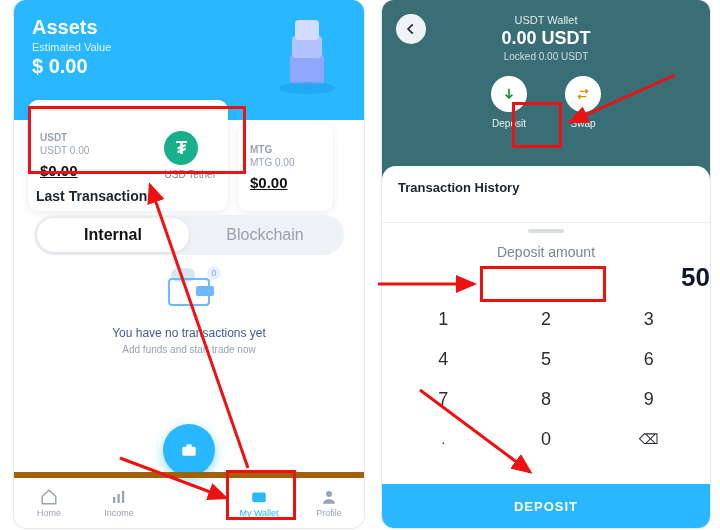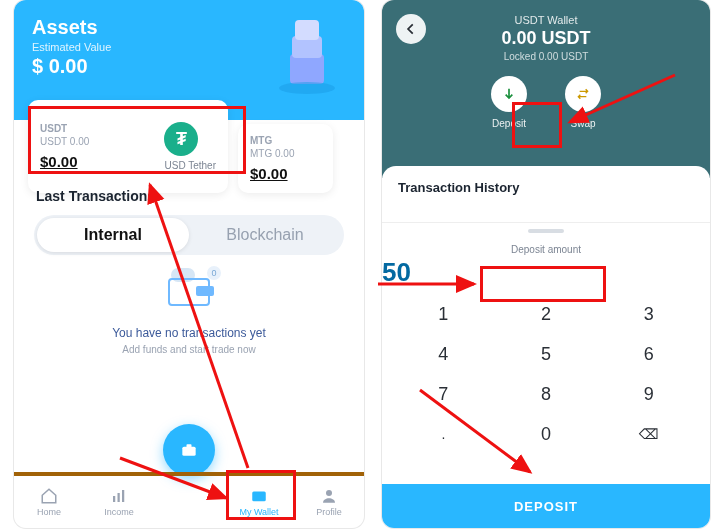--- a/index.html
+++ b/index.html
@@ -6,63 +6,63 @@
   body { width: 720px; height: 530px; background: #fff; position: relative; overflow: hidden; }
   .phone { position: absolute; background:#fff; border-radius:12px; overflow:hidden; }
   
   .left { left:14px; top:0; width:350px; height:528px; box-shadow:0 0 0 1px #e8e8e8; }
   .hero { background:#29b7ff; color:#fff; padding:16px 18px 38px 18px; position:relative; height:120px;}
   .hero h1 { font-size:20px; font-weight:700; }
   .hero .sub { font-size:11px; opacity:.85; margin-top:2px;}
   .hero .val { font-size:20px; font-weight:700; margin-top:2px;}
   .hero-img { position:absolute; right:12px; top:6px; width:90px; height:90px; }
   .cards { position:absolute; top:100px; left:0; right:0; padding:0 14px; display:flex; gap:10px;}
-  .card { background:#fff; border-radius:10px; padding:11px 12px; box-shadow:0 2px 8px rgba(0,0,0,.08); flex:0 0 auto;}
+  .card { background:#fff; border-radius:10px; padding:20px 12px; box-shadow:0 2px 8px rgba(0,0,0,.08); flex:0 0 auto;}
   .card.big{ width:200px; display:flex; justify-content:space-between; align-items:center;}
   .card.sm{ width:95px;margin-top:24px;}
   .c-sym{font-size:10px;color:#9aa3b2;font-weight:600;}
   .c-amt{font-size:10px;color:#9aa3b2;margin-top:2px;}
   .c-usd{font-size:15px;font-weight:700;margin-top:6px;color:#111;text-decoration:underline;}
   .c-name{font-size:10px;color:#7c8593;text-align:center;margin-top:4px;}
   .coin{width:34px;height:34px;border-radius:50%;background:#1aaf8b;display:flex;align-items:center;justify-content:center;color:#fff;font-weight:700;font-size:18px;}
   .section-t{position:absolute;top:188px;left:22px;font-weight:700;font-size:14px;color:#1b2430;}
   .tabs{position:absolute;top:215px;left:20px;right:20px;height:40px;background:#eef2f7;border-radius:22px;display:flex;align-items:center; padding:3px;}
   .tab{flex:1;text-align:center;font-size:16px;color:#97a1b0;padding:8px 0;border-radius:20px;}
   .tab.active{background:#fff;color:#111;font-weight:600;box-shadow:0 1px 4px rgba(0,0,0,.1);}
   .empty{position:absolute;top:268px;left:0;right:0;text-align:center;}
   .wal-ic{width:56px;height:40px;margin:0 auto;position:relative;}
   .wal-ic .cloud{width:24px;height:14px;background:#d6e6f5;border-radius:8px;position:absolute;left:10px;top:0;}
   .wal-ic .body{width:42px;height:28px;border:2px solid #6fb9ff;border-radius:4px;position:absolute;left:7px;top:10px;}
   .wal-ic .flap{width:18px;height:10px;background:#6fb9ff;border-radius:2px;position:absolute;right:3px;top:18px;}
   .wal-ic .badge{position:absolute;right:-4px;top:-2px;width:14px;height:14px;border-radius:50%;background:#e8f1fb;color:#7aa9d6;font-size:9px;display:flex;align-items:center;justify-content:center;}
   .empty-t{font-size:12px;color:#3c5a9a;margin-top:18px;}
   .empty-s{font-size:10px;color:#9aa3b2;margin-top:4px;}
   .fab{position:absolute;bottom:52px;left:50%;transform:translateX(-50%);width:52px;height:52px;border-radius:50%;background:#29b7ff;display:flex;align-items:center;justify-content:center;box-shadow:0 4px 12px rgba(41,183,255,.5);}
-  .navbar{position:absolute;bottom:0;left:0;right:0;height:56px;display:flex;border-top:4px solid #a16207;}
+  .navbar{position:absolute;bottom:0;left:0;right:0;height:56px;display:flex;border-top:6px solid #a16207;}
   .nav{flex:1;display:flex;flex-direction:column;align-items:center;justify-content:center;gap:2px;}
   .nav svg{width:18px;height:18px;}
   .nav span{font-size:9px;color:#9aa3b2;}
   .nav.active span{color:#29b7ff;}
   
   .right{left:382px;top:0;width:328px;height:528px;box-shadow:0 0 0 1px #e8e8e8;}
   .r-head{background:#3a6e76;height:178px;position:relative;color:#fff;text-align:center;padding-top:14px;}
   .back{position:absolute;left:14px;top:14px;width:30px;height:30px;border-radius:50%;background:#eef3f4;display:flex;align-items:center;justify-content:center;}
   .r-sub{font-size:11px;opacity:.85;}
   .r-bal{font-size:18px;font-weight:700;margin-top:2px;}
   .r-lock{font-size:10px;opacity:.75;margin-top:2px;}
   .acts{display:flex;justify-content:center;gap:38px;margin-top:14px;}
   .act{display:flex;flex-direction:column;align-items:center;gap:6px;}
   .act .circ{width:36px;height:36px;border-radius:50%;background:#fff;display:flex;align-items:center;justify-content:center;}
   .act .lab{font-size:10px;opacity:.9;}
   .hist{background:#fff;border-radius:14px 14px 0 0;margin-top:-12px;position:absolute;top:178px;left:0;right:0;padding:14px 16px; height:44px;}
   .hist h3{font-size:13px;font-weight:700;color:#1b2430;}
   .sheet{position:absolute;top:222px;left:0;right:0;bottom:0;background:#fff;border-top:1px solid #eee;}
   .handle{width:36px;height:4px;background:#d8dde3;border-radius:2px;margin:6px auto 4px;}
-  .da-l{text-align:center;font-size:10px;color:#7c8593;margin-top:11px;}
-  .da-v{text-align:left;font-size:26px;font-weight:700;color:#0369a1;margin-top:2px;}
+  .da-l{text-align:center;font-size:14px;color:#7c8593;margin-top:11px;}
+  .da-v{text-align:right;font-size:26px;font-weight:700;color:#0f172a;margin-top:2px;}
   .keys{display:grid;grid-template-columns:repeat(3,1fr);padding:6px 10px 0;}
   .key{height:40px;display:flex;align-items:center;justify-content:center;font-size:18px;color:#2a2f36;}
   .key.small{font-size:14px;}
   .dep-btn{position:absolute;bottom:0;left:0;right:0;height:44px;background:#29b7ff;color:#fff;display:flex;align-items:center;justify-content:center;font-size:13px;letter-spacing:1px;font-weight:600;}
   
   .box{position:absolute;border:3px solid #e11;}
   .arrow-svg{position:absolute;top:0;left:0;pointer-events:none;}
 </style>
 </head>
 <body>

